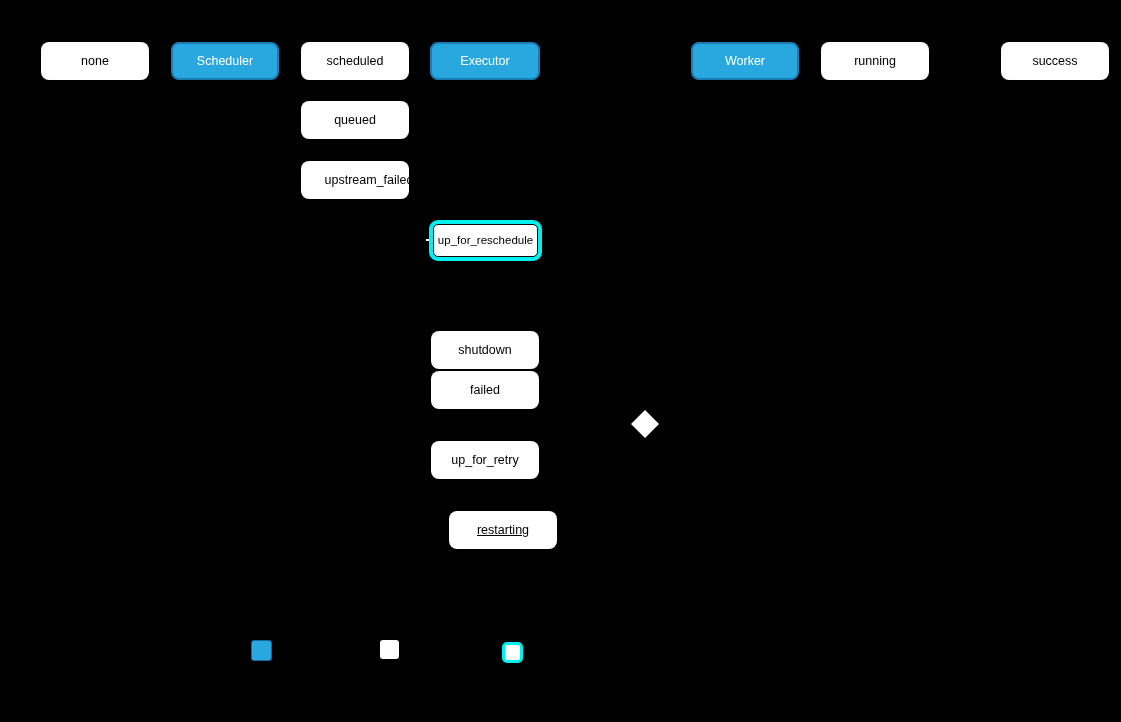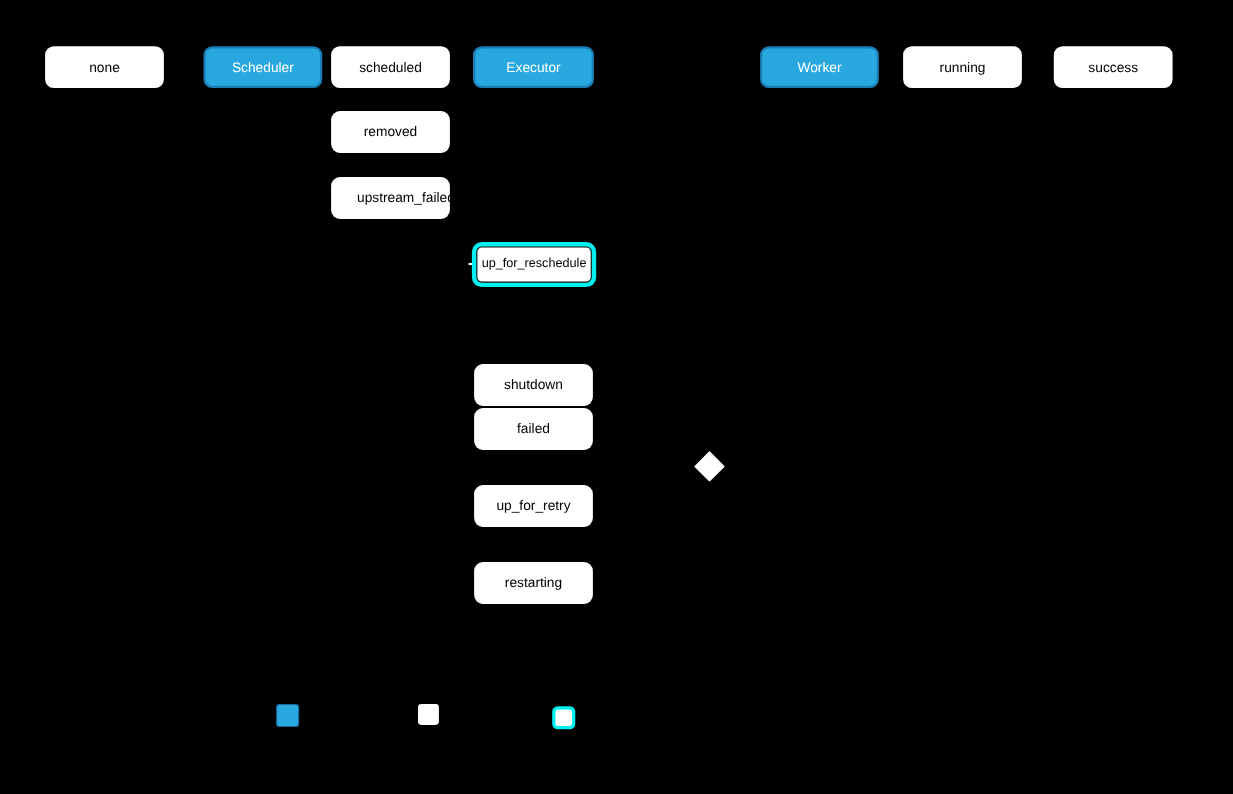--- a/index.html
+++ b/index.html
@@ -81,36 +81,36 @@
     border: 3px solid var(--highlight, #00f0f0);
     border-radius: 5px;
   }
 </style>
 </head>
 <body>
 
 <div class="canvas">
 
   <div class="node state" style="left:41px;  top:42px;">none</div>
-  <div class="node actor" style="left:185px; top:42px;text-align:center;">Scheduler</div>
+  <div class="node actor" style="left:171px; top:42px;text-align:center;">Scheduler</div>
   <div class="node state" style="left:301px; top:42px;">scheduled</div>
   <div class="node actor" style="left:430px; top:42px; width:110px;">Executor</div>
   <div class="node actor" style="left:691px; top:42px;">Worker</div>
   <div class="node state" style="left:821px; top:42px;">running</div>
-  <div class="node state" style="left:958px; top:42px;">success</div>
+  <div class="node state" style="left:1001px; top:42px;">success</div>
 
-  <div class="node state" style="left:301px; top:101px;">removed</div>
+  <div class="node state" style="left:301px; top:101px;">queued</div>
   <div class="node state" style="left:301px; top:161px;padding-left:28px;">upstream_failed</div>
 
   <div class="edge-stub" style="left:426px; top:239px;"></div>
   <div class="node state highlighted" style="left:433px; top:224px;">up_for_reschedule</div>
   <div class="node state" style="left:431px; top:291px;margin-top:40px;">shutdown</div>
   <div class="node state" style="left:431px; top:371px;">failed</div>
   <div class="node state" style="left:431px; top:441px;">up_for_retry</div>
-  <div class="node state" style="left:431px; top:511px;">restarting</div>
+  <div class="node state" style="left:449px; top:511px;text-decoration:underline;">restarting</div>
 
   <div class="diamond" style="left:631px; top:410px;"></div>
 
   <div class="swatch swatch-actor" style="left:251px; top:640px;"></div>
   <div class="swatch swatch-state" style="left:380px; top:640px;"></div>
   <div class="swatch swatch-highlight" style="left:502px; top:642px;"></div>
 
 </div>
 
 </body></html>

